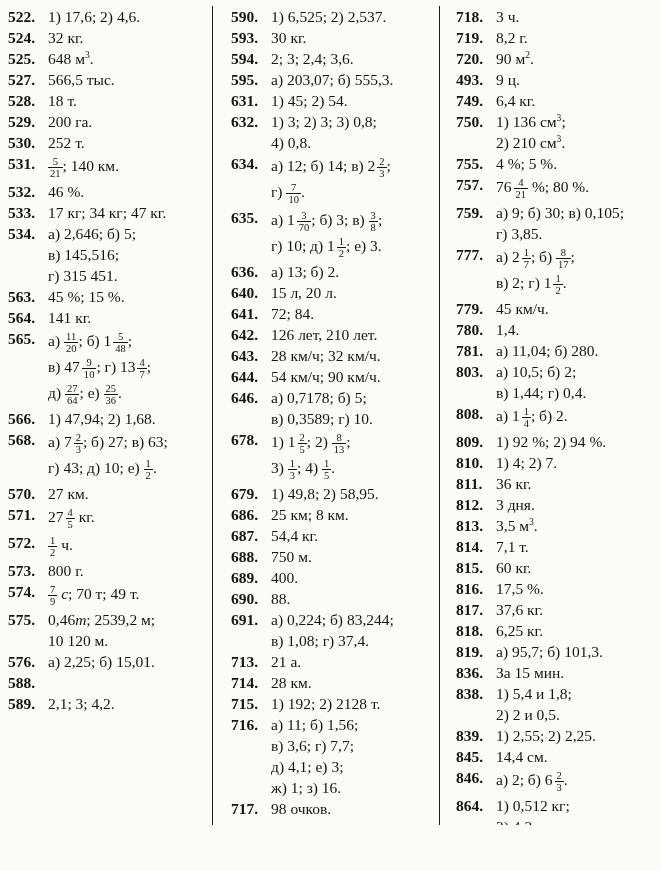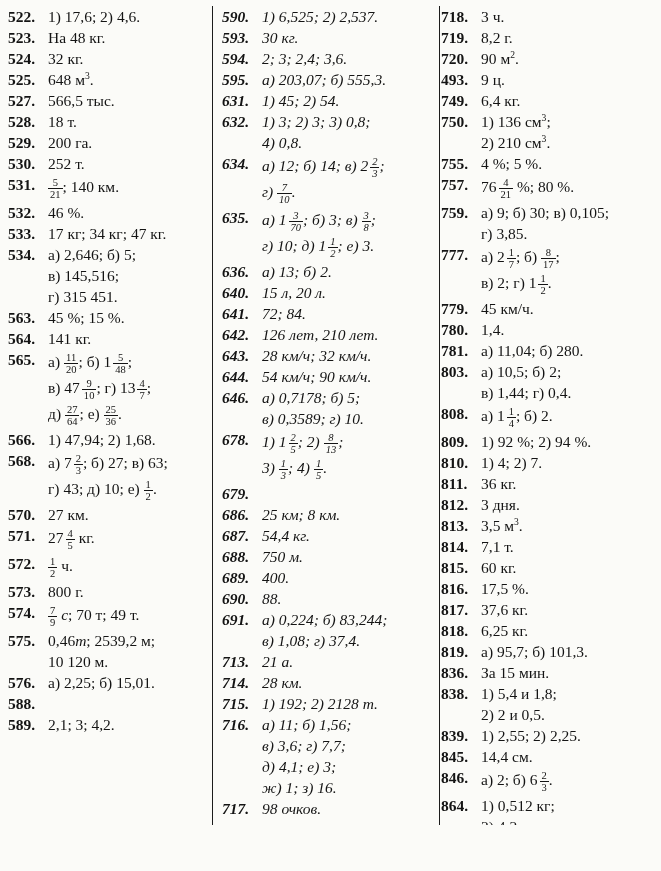--- a/index.html
+++ b/index.html
@@ -20,22 +20,22 @@
     grid-template-columns: 212px 227px 222px;
     padding-top: 6px;
     box-sizing: border-box;
     height: 825px;
   }
   .col {
     box-sizing: border-box;
     overflow: hidden;
   }
   .col-0 { padding-left: 8px;  padding-right: 4px; }
-  .col-1 { padding-left: 9px; padding-right: 4px; border-left: 1.5px solid #1c1c1c; font-style: italic; }
-  .col-2 { padding-left: 1px; padding-right: 2px; border-left: 1.5px solid #1c1c1c; }
+  .col-1 { padding-left: 18px; padding-right: 4px; border-left: 1.5px solid #1c1c1c; }
+  .col-2 { padding-left: 16px; padding-right: 2px; border-left: 1.5px solid #1c1c1c; }
   .entry {
     display: flex;
     align-items: flex-start;
   }
   .num {
     font-weight: bold;
     flex: 0 0 40px;
     line-height: 21px;
     white-space: nowrap;
   }
@@ -65,26 +65,20 @@
 </style>
 </head>
 <body>
 
 <div class="page">
   <div class="col col-0">
       <div class="entry">
         <span class="num">522.</span>
         <div class="ans">
           <div class="line">1) 17,6; 2) 4,6.</div>
-        </div>
-      </div>
-      <div class="entry">
-        <span class="num">523.</span>
-        <div class="ans">
-          <div class="line">На 48 кг.</div>
         </div>
       </div>
       <div class="entry">
         <span class="num">524.</span>
         <div class="ans">
           <div class="line">32 кг.</div>
         </div>
       </div>
       <div class="entry">
         <span class="num">525.</span>
@@ -388,20 +382,23 @@
               <span class="fn">1</span>
               <span class="fd">3</span>
             </span>; 4) <span class="frac">
               <span class="fn">1</span>
               <span class="fd">5</span>
             </span>.</div>
         </div>
       </div>
       <div class="entry">
         <span class="num">679.</span>
+        <div class="ans">
+          <div class="line">1) 49,8; 2) 58,95.</div>
+        </div>
       </div>
       <div class="entry">
         <span class="num">686.</span>
         <div class="ans">
           <div class="line">25 км; 8 км.</div>
         </div>
       </div>
       <div class="entry">
         <span class="num">687.</span>
         <div class="ans">

